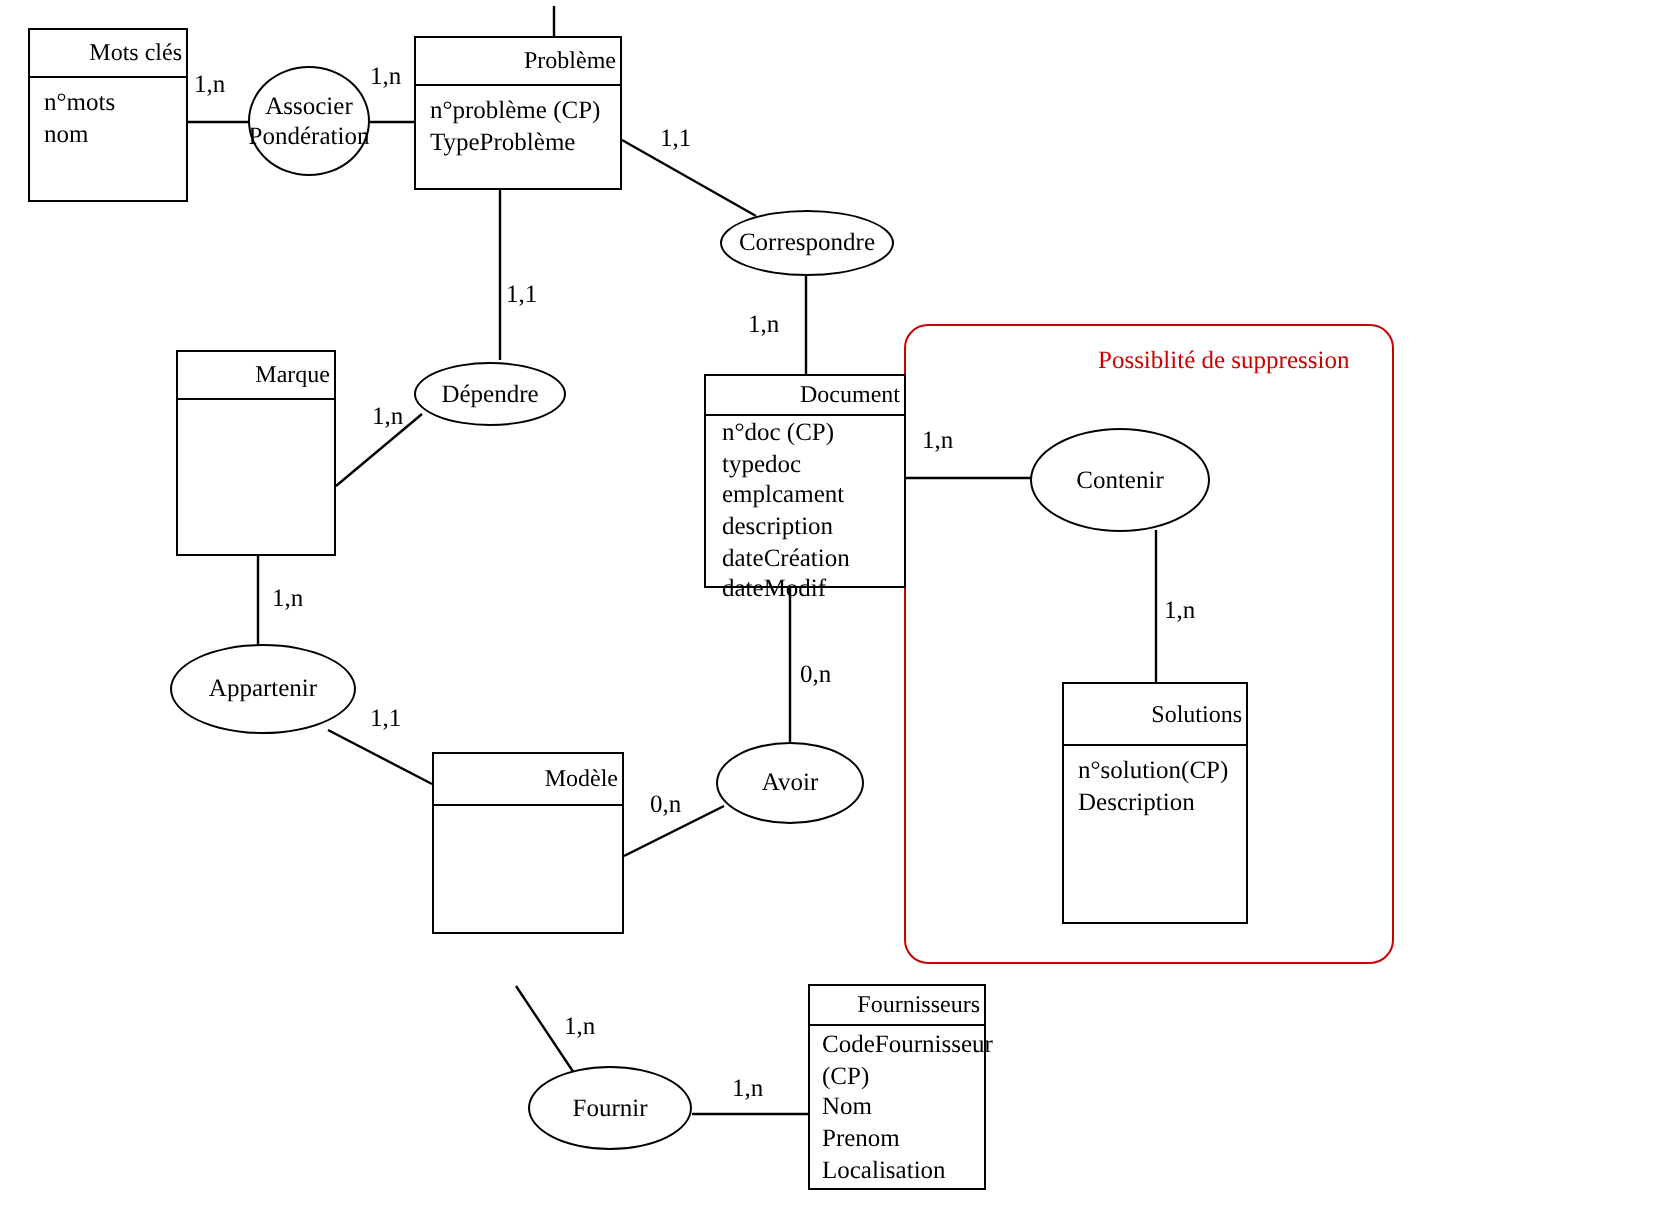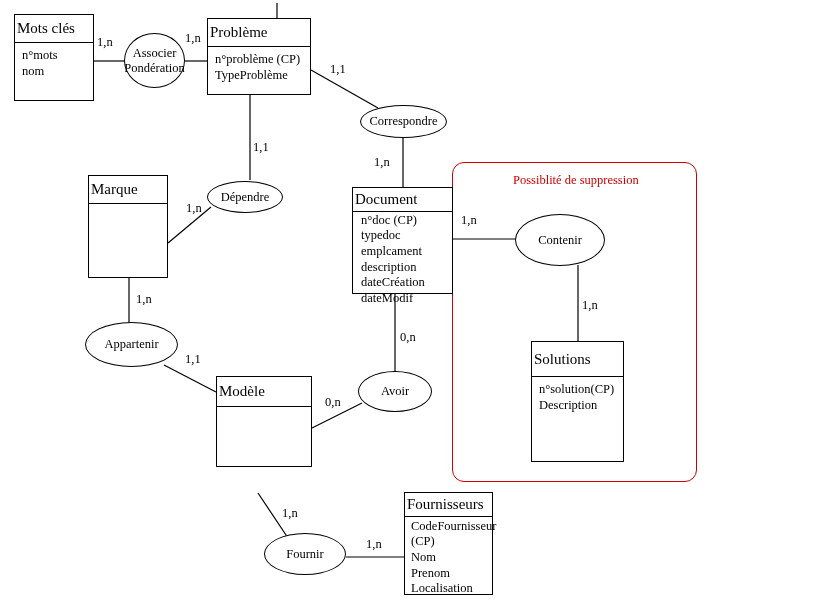--- a/index.html
+++ b/index.html
@@ -25,22 +25,22 @@
     height: 608px;
   }
   .entity {
     position: absolute;
     border: 1px solid #000000;
     background: #ffffff;
     box-sizing: border-box;
     z-index: 3;
   }
   .entity-name {
-    text-align: left;
-    font-size: 15px;
+    text-align: right;
+    font-size: 12px;
     color: #000000;
     line-height: 1.25;
     padding: 4px 2px 4px 2px;
     border-bottom: 1px solid #000000;
     white-space: nowrap;
   }
   .entity-attrs {
     font-size: 12.5px;
     color: #000000;
     line-height: 1.3;
@@ -84,20 +84,21 @@
     box-sizing: border-box;
     background: transparent;
     z-index: 1;
   }
   .group-title {
     position: absolute;
     font-size: 12.5px;
     color: #cc0000;
     white-space: nowrap;
     z-index: 2;
+    margin-left: 36px;
   }
 </style>
 </head>
 <body>
 
 <div id="diagram-canvas">
 
   <div class="group-box" style="left:452px; top:162px; width:245px; height:320px;"></div>
   <div class="group-title" style="left:513px; top:173px;">Possiblité de suppression</div>
 

